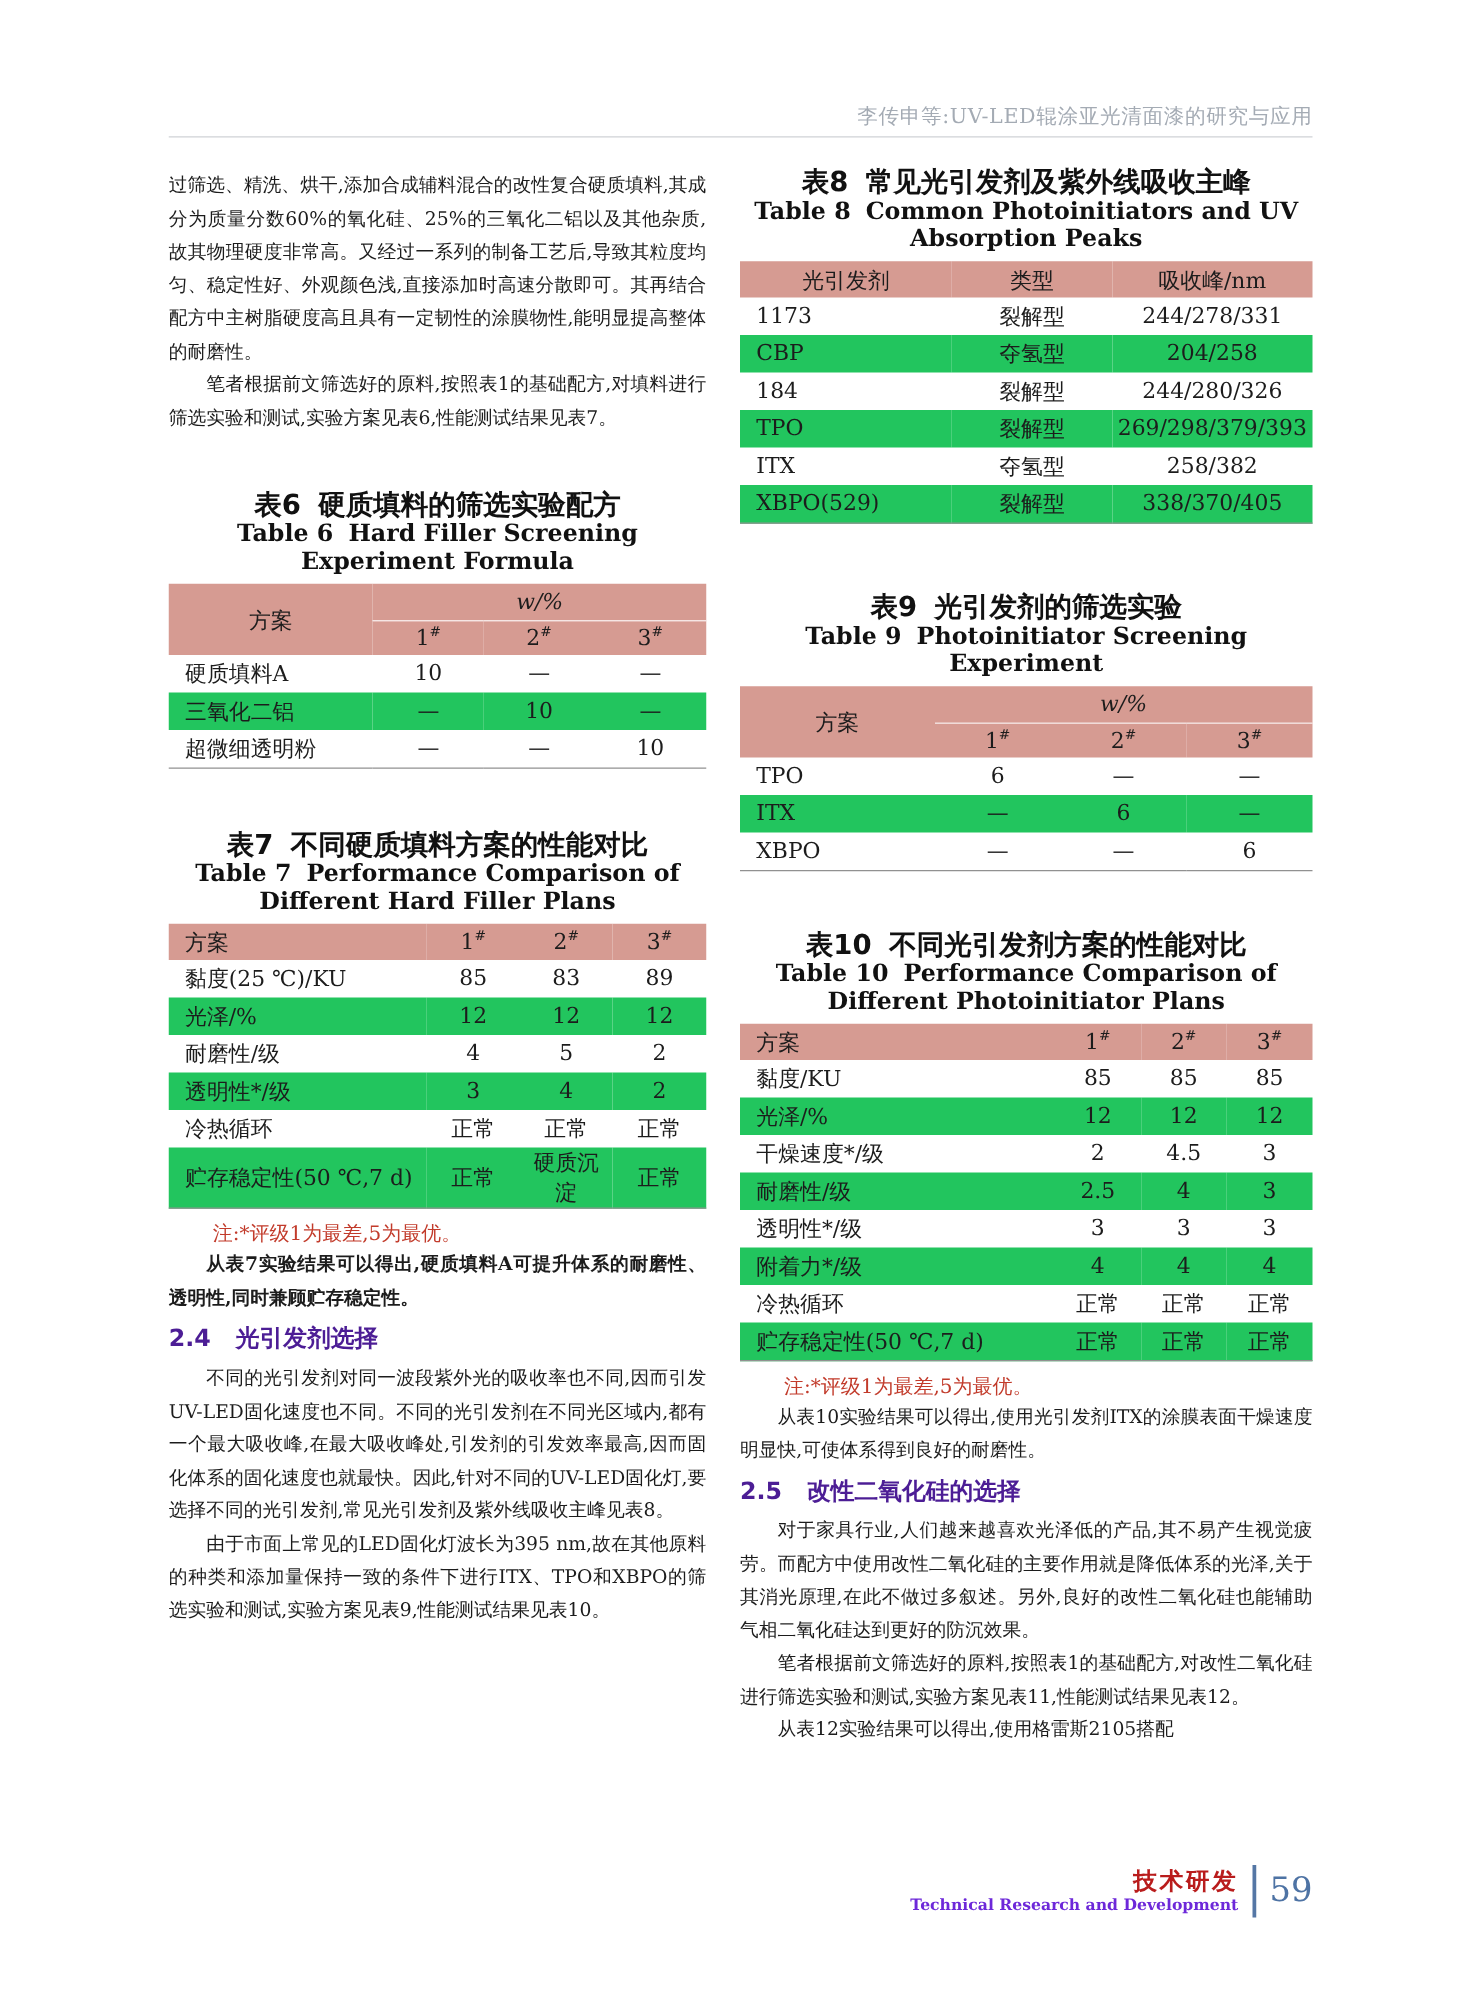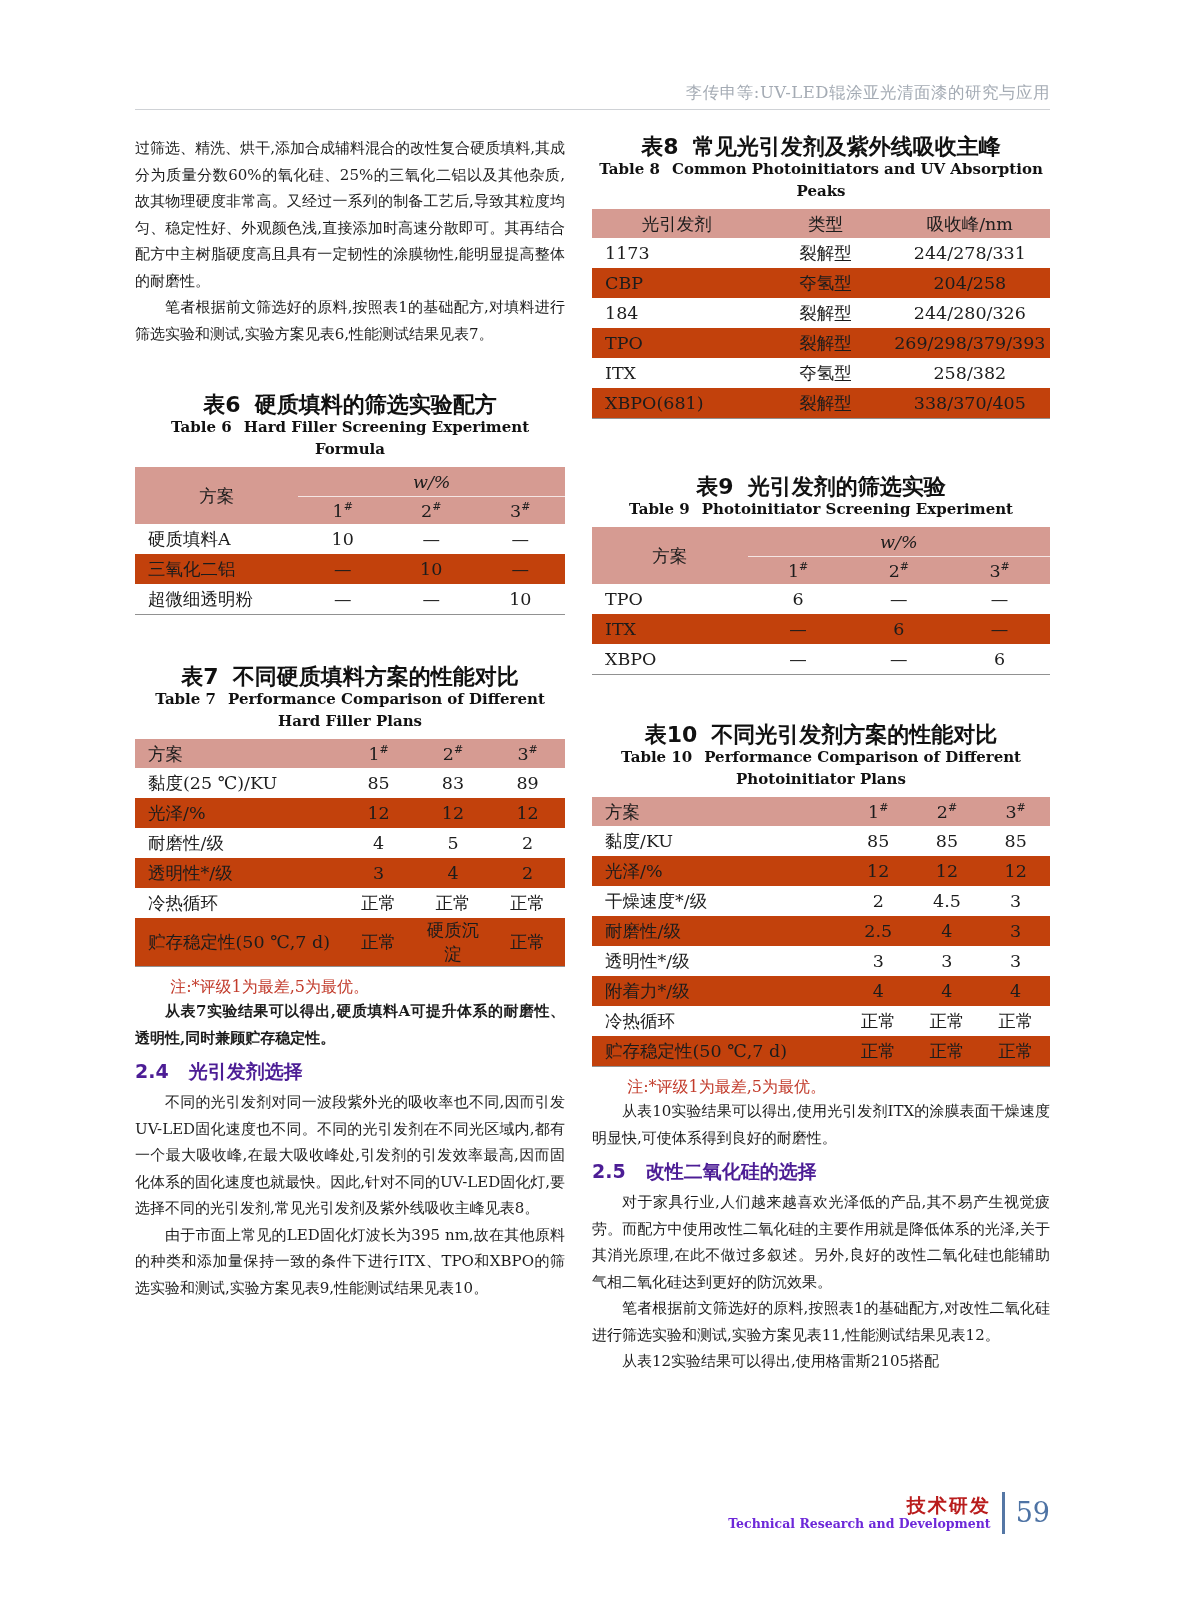--- a/index.html
+++ b/index.html
@@ -34,33 +34,33 @@
   }
   .sec-heading .num { margin-right:20px; }
 
   .tblock { margin-top:0; }
   .cap-zh {
     text-align:center; font-family:"DejaVu Sans","Liberation Sans",sans-serif;
     font-weight:bold; font-size:22px; line-height:23px; color:#111;
   }
   .cap-zh .cap-title { margin-left:14px; }
   .cap-en {
-    text-align:center; font-weight:bold; font-size:15px; line-height:22px;
+    text-align:center; font-weight:bold; font-size:19px; line-height:22px;
     font-family:"DejaVu Serif","Liberation Serif",serif; color:#111;
   }
   .cap-en .cap-title { margin-left:12px; }
 
   table.ptable {
     width:100%; border-collapse:collapse; margin-top:7px;
     font-size:17.5px; border-bottom:1.5px solid #919191;
   }
   .ptable td { padding:0 4px; height:30px; text-align:center; color:#1c1c1c; }
   .ptable tr.hd td { background:#d69b92; height:29px; }
   .ptable tr.hd2 td { background:#d69b92; height:27px; }
-  .ptable tr.alt td { background:#c2410c; }
+  .ptable tr.alt td { background:#22c55e; }
   .ptable td.lbl { text-align:left; padding-left:13px; }
   .ptable td.hc  { text-align:center; }
   .grp-cell { border-bottom:1px solid rgba(255,255,255,0.75); }
   .grp-txt { font-style:italic; }
   .ptable sup { font-size:11px; line-height:0; }
 
   .note {
     color:#c23b2b; font-size:16px; line-height:22px;
     margin-top:9px; text-indent:2.2em;
   }
@@ -255,21 +255,21 @@
             <td class="lbl">TPO</td>
             <td>裂解型</td>
             <td>269/298/379/393</td>
           </tr>
           <tr>
             <td class="lbl">ITX</td>
             <td>夺氢型</td>
             <td>258/382</td>
           </tr>
           <tr class="alt">
-            <td class="lbl">XBPO(681)</td>
+            <td class="lbl">XBPO(529)</td>
             <td>裂解型</td>
             <td>338/370/405</td>
           </tr>
         </tbody>
           </table>
       </div>
 
       <div class="tblock sp-t9">
         <div class="cap-zh">
           <span>表9</span><span class="cap-title">光引发剂的筛选实验</span>

